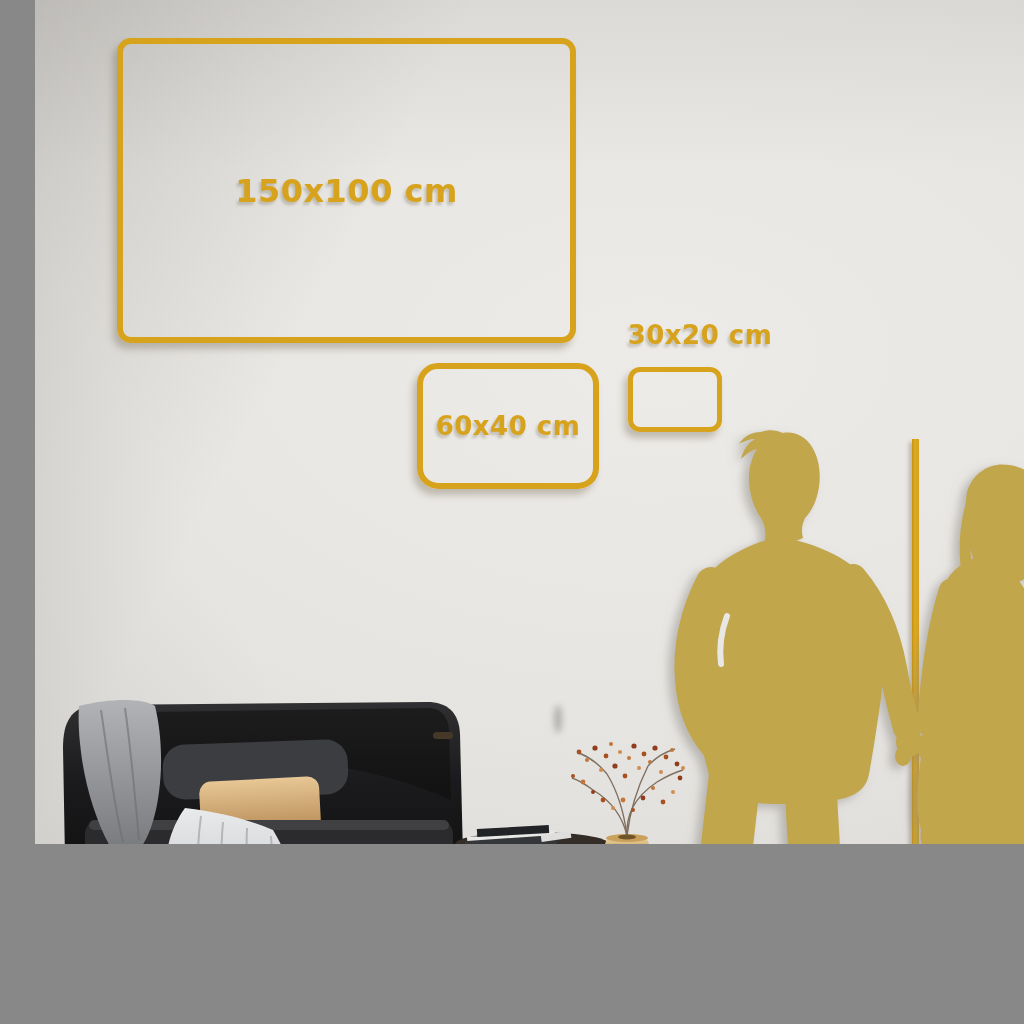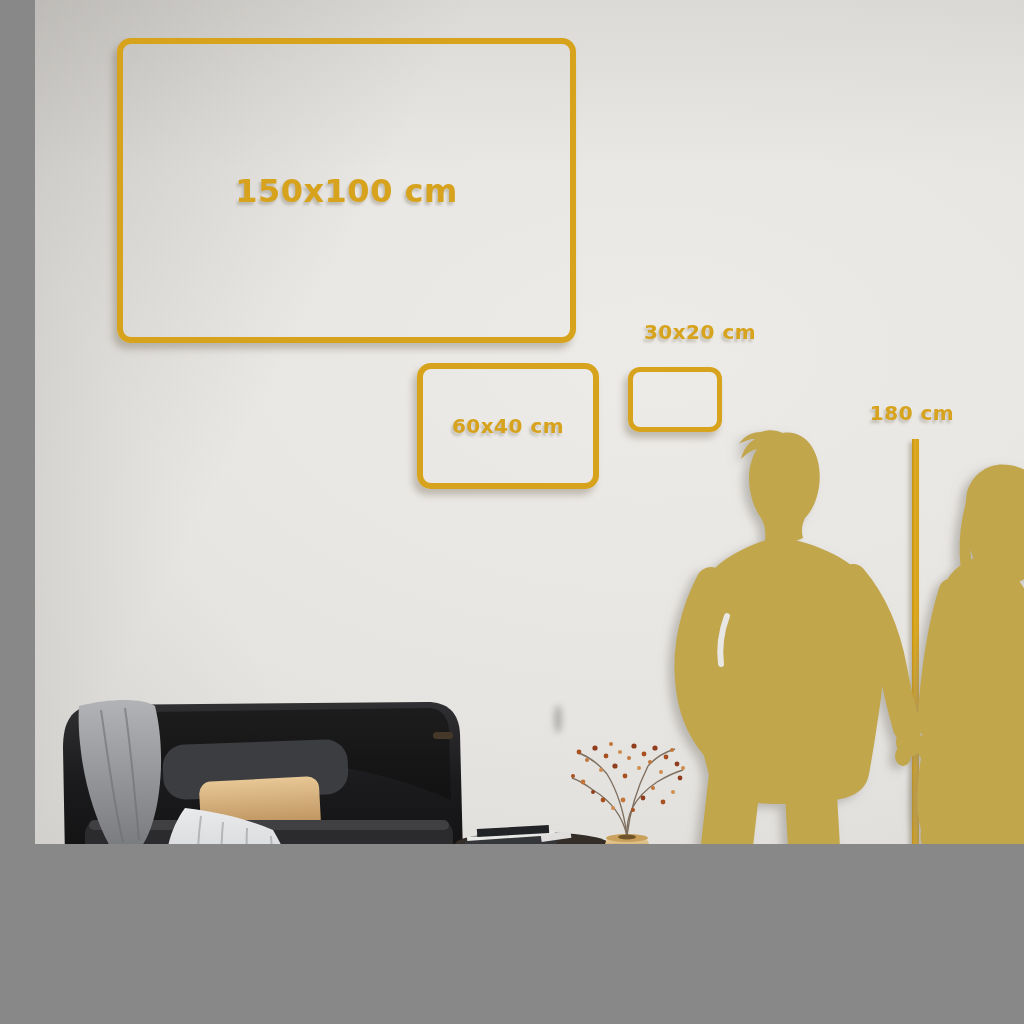--- a/index.html
+++ b/index.html
@@ -58,25 +58,25 @@
     border:6px solid #d7a21c;border-radius:14px;
     box-shadow:-4px 6px 7px rgba(108,98,72,.35);
     display:flex;align-items:center;justify-content:center;
   }
   .frame.small{border-radius:12px;border-width:5px;}
   .size-label{
     color:#d7a21c;font-weight:700;letter-spacing:.5px;z-index:6;
     text-shadow:-2px 3px 3px rgba(108,98,72,.32);white-space:nowrap;
   }
   .fs-big{font-size:32px;}
-  .fs-mid{font-size:20px;}
+  .fs-mid{font-size:26px;}
   .frame-150 {left:82px; top:38px; width:459px;height:305px;}
   .frame-120 {left:565px;top:35px; width:368px;height:245px;}
   .frame-6090{left:85px; top:363px;width:277px;height:185px;}
-  .frame-6040{left:382px;top:363px;width:182px;height:126px;}
+  .frame-6040{left:382px;top:363px;width:182px;height:126px;border-radius:21px;}
   .frame-3020{left:593px;top:367px;width:94px; height:65px;}
   .label-3020{position:absolute;left:575px;top:320px;width:180px;text-align:center;}
   .height-label{position:absolute;left:812px;top:401px;width:130px;text-align:center;}
 </style>
 </head>
 <body>
 
 <div id="stage">
 
   <div class="wall"></div>
@@ -274,15 +274,14 @@
 
   <div class="frame frame-150">
     <span class="size-label fs-big">150x100 cm</span>
   </div>
   <div class="frame frame-6040">
     <span class="size-label fs-mid">60x40 cm</span>
   </div>
   <div class="frame frame-3020 small"></div>
   <div class="size-label fs-mid label-3020">30x20 cm</div>
 
-  <div class="size-label fs-mid height-label">180 cm</div>
 
 </div>
 
 </body></html>

